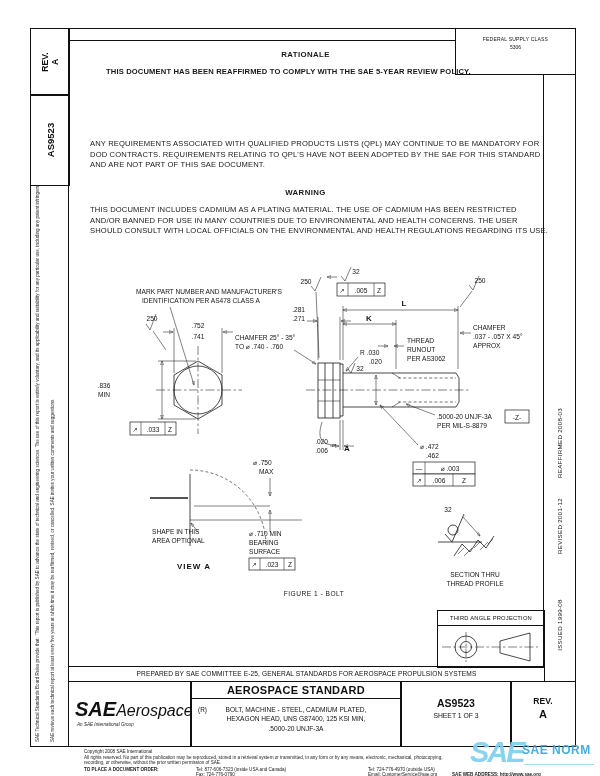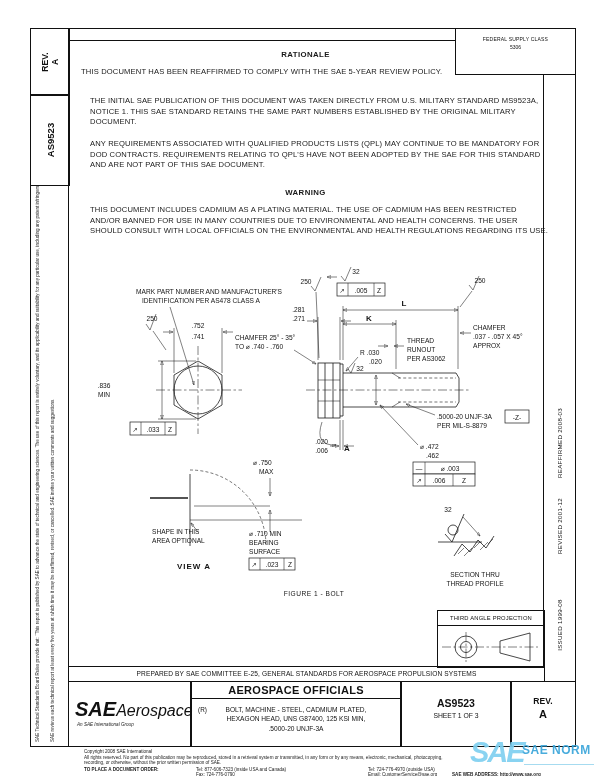--- a/index.html
+++ b/index.html
@@ -54,22 +54,21 @@
   <div class="abs rotc" style="left:559px;top:443px;font-size:6.2px;letter-spacing:.3px;">REAFFIRMED 2008-03</div>
   <div class="abs rotc" style="left:559px;top:526px;font-size:6.2px;letter-spacing:.3px;">REVISED 2001-12</div>
   <div class="abs rotc" style="left:559px;top:625px;font-size:6.2px;letter-spacing:.3px;">ISSUED 1999-08</div>
 
   <div class="abs bordered" style="left:455px;top:28px;width:119px;height:45px;background:#fff;">
     <div style="text-align:center;font-size:5px;margin-top:7px;letter-spacing:.2px;">FEDERAL SUPPLY CLASS</div>
     <div style="text-align:center;font-size:5px;margin-top:2px;">5306</div>
   </div>
 
   <div class="abs heading" style="left:68px;top:50px;width:475px;">RATIONALE</div>
-  <div class="abs uc" style="left:81px;top:67px;width:450px;">THIS DOCUMENT HAS BEEN REAFFIRMED TO COMPLY WITH THE SAE 5-YEAR REVIEW POLICY.</div>
-  <div class="abs uc" style="left:90px;top:96px;width:452px;">THE INITIAL SAE PUBLICATION OF THIS DOCUMENT WAS TAKEN DIRECTLY FROM U.S. MILITARY STANDARD MS9523A, NOTICE 1. THIS SAE STANDARD RETAINS THE SAME PART NUMBERS ESTABLISHED BY THE ORIGINAL MILITARY DOCUMENT.</div>
+  <div class="abs uc" style="left:106px;top:67px;width:450px;font-weight:bold;">THIS DOCUMENT HAS BEEN REAFFIRMED TO COMPLY WITH THE SAE 5-YEAR REVIEW POLICY.</div>
   <div class="abs uc" style="left:90px;top:139px;width:452px;">ANY REQUIREMENTS ASSOCIATED WITH QUALIFIED PRODUCTS LISTS (QPL) MAY CONTINUE TO BE MANDATORY FOR DOD CONTRACTS. REQUIREMENTS RELATING TO QPL'S HAVE NOT BEEN ADOPTED BY THE SAE FOR THIS STANDARD AND ARE NOT PART OF THIS SAE DOCUMENT.</div>
 
   <div class="abs heading" style="left:68px;top:188px;width:475px;">WARNING</div>
   <div class="abs uc" style="left:90px;top:205px;width:458px;">THIS DOCUMENT INCLUDES CADMIUM AS A PLATING MATERIAL.  THE USE OF CADMIUM HAS BEEN RESTRICTED AND/OR BANNED FOR USE IN MANY COUNTRIES DUE TO ENVIRONMENTAL AND HEALTH CONCERNS.  THE USER SHOULD CONSULT WITH LOCAL OFFICIALS ON THE ENVIRONMENTAL AND HEALTH REGULATIONS REGARDING ITS USE.</div>
 
   <svg class="abs" style="left:66px;top:244px;" width="478" height="366" viewBox="0 0 478 366">
     <defs>
       <marker id="ah" viewBox="0 0 8 6" markerWidth="7.5" markerHeight="5.6" refX="7.6" refY="3" orient="auto-start-reverse">
         <path d="M0,0L8,3L0,6Z" fill="#1a1a1a" stroke="none"></path>
       </marker>
@@ -284,21 +283,21 @@
     <div style="text-align:center;font-size:6.6px;line-height:14px;letter-spacing:.1px;">PREPARED BY SAE COMMITTEE E-25, GENERAL STANDARDS FOR AEROSPACE PROPULSION SYSTEMS</div>
   </div>
 
   <div class="abs bordered" style="left:68px;top:681px;width:122px;height:64px;">
     <div style="margin:16px 0 0 6px;">
       <span class="wm" style="font-size:20px;color:#111;">SAE</span><span style="font-style:italic;font-size:16px;">Aerospace</span>
       <div class="tiny" style="margin:1px 0 0 2px;font-style:italic;">An SAE International Group</div>
     </div>
   </div>
   <div class="abs bordered" style="left:190px;top:681px;width:210px;height:64px;">
-    <div style="border-bottom:1px solid #111;height:16px;text-align:center;font-weight:bold;font-size:11px;line-height:16px;letter-spacing:.3px;">AEROSPACE OFFICIALS</div>
+    <div style="border-bottom:1px solid #111;height:16px;text-align:center;font-weight:bold;font-size:11px;line-height:16px;letter-spacing:.3px;">AEROSPACE STANDARD</div>
     <div class="abs" style="left:7px;top:24px;font-size:6.4px;">(R)</div>
     <div style="text-align:center;font-size:6.6px;line-height:9.4px;margin-top:6px;">
       <div>BOLT, MACHINE - STEEL, CADMIUM PLATED,</div>
       <div>HEXAGON HEAD, UNS G87400, 125 KSI MIN,</div>
       <div>.5000-20 UNJF-3A</div>
     </div>
   </div>
   <div class="abs bordered" style="left:400px;top:681px;width:110px;height:64px;">
     <div style="text-align:center;font-weight:bold;font-size:10.5px;margin-top:15px;">AS9523</div>
     <div style="text-align:center;font-size:6.8px;margin-top:3px;">SHEET 1 OF 3</div>

